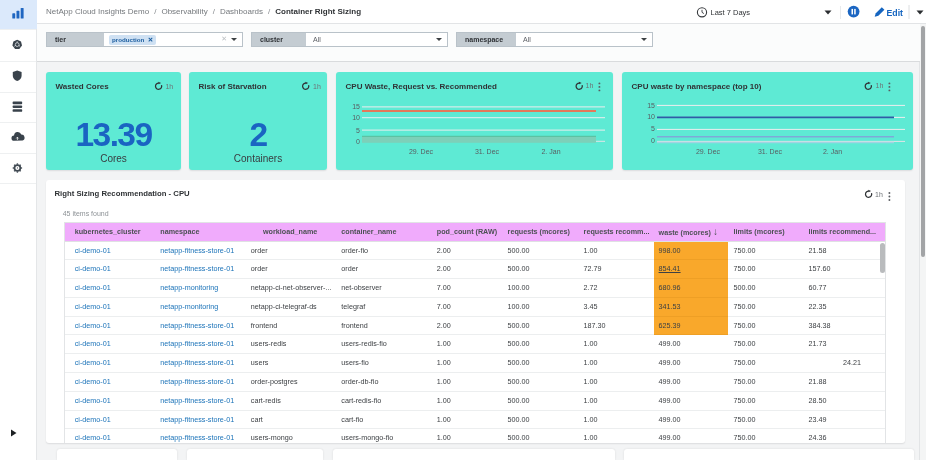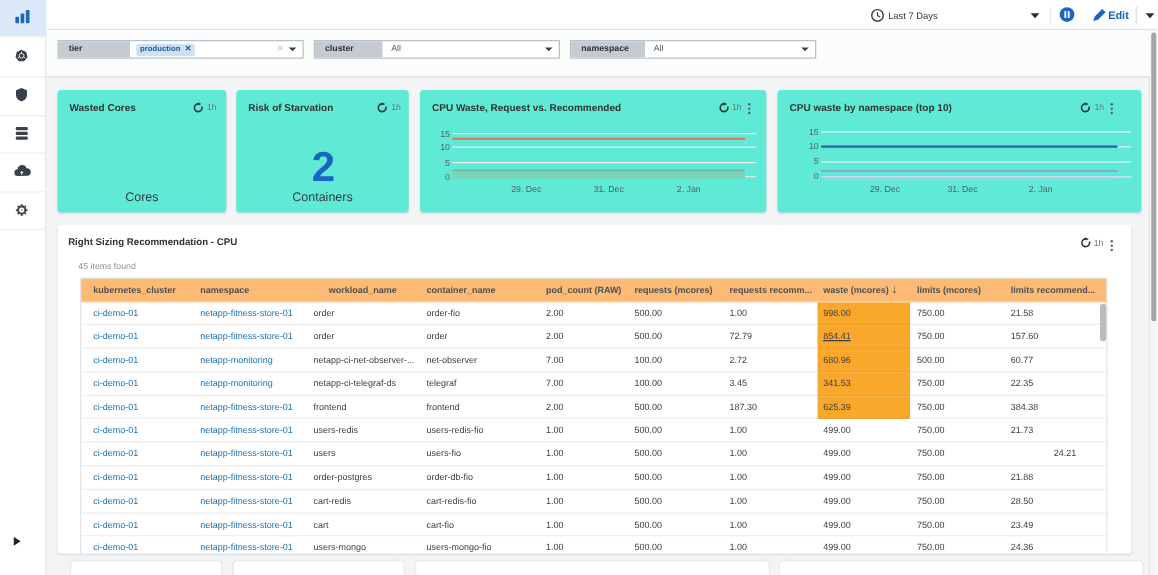--- a/index.html
+++ b/index.html
@@ -28,21 +28,21 @@
   
   .card { position:absolute; background:#5eead4; border-radius:3px; box-shadow:0 1px 1.5px rgba(60,64,67,.13); }
   .ctitle { position:absolute; left:9.6px; top:10px; font-size:8px; font-weight:bold; color:#303336; white-space:nowrap; }
   .chd { position:absolute; top:11px; font-size:7px; color:#6e7276; }
   .bignum { position:absolute; left:0; width:100%; text-align:center; font-size:33.5px; font-weight:bold; color:#1a64c2; top:45.5px; letter-spacing:-1.6px; line-height:1; }
   .biglabel { position:absolute; left:0; width:100%; text-align:center; font-size:10px; color:#393c40; top:80.5px; }
 
   
   #panel { left:46px; top:180px; width:859px; height:262.5px; background:#fff; border-radius:3px; box-shadow:0 1px 1.5px rgba(60,64,67,.13); overflow:hidden; }
   #tbl { position:absolute; left:18px; top:42px; width:822px; border:1px solid #e2e4e6; }
-  #thead { position:relative; height:18.5px; background:#fdba74; border-bottom:1px solid #dfe1e3; font-size:7.2px; font-weight:bold; color:#4c5054; }
+  #thead { position:relative; height:18.5px; background:#f0abfc; border-bottom:1px solid #dfe1e3; font-size:7.2px; font-weight:bold; color:#4c5054; }
   .trow { position:relative; height:18.8px; border-bottom:1px solid #eceeef; font-size:7.2px; }
   .trow span { position:absolute; top:0; line-height:17.8px; white-space:nowrap; }
   .link { color:#1a72b8; }
   .num { color:#3d4044; }
   .waste { background:#f9a82b; box-shadow: inset 0 -1px 0 #ee9f25; }
 
   svg.lay { position:absolute; left:0; top:0; }
 </style>
 </head>
 <body>
@@ -55,20 +55,21 @@
     </g>
     <g id="kebab" fill="#595d61">
       <circle cx="0" cy="-3.5" r="0.95"></circle>
         <circle cx="0" cy="0" r="0.95"></circle>
         <circle cx="0" cy="3.5" r="0.95"></circle>
     </g>
   </defs>
 </svg>
 
 <div id="header" class="abs">
+  <div class="crumb">NetApp Cloud Insights Demo<span class="sep">/</span>Observability<span class="sep">/</span>Dashboards<span class="sep">/</span><b>Container Right Sizing</b></div>
   <svg class="lay" width="889" height="24">
 
     <circle cx="665" cy="12.3" r="4.6" fill="none" stroke="#35383c" stroke-width="1.1"></circle>
     <path d="M665 9.8 V12.3 L666.9 13.6" fill="none" stroke="#35383c" stroke-width="0.9"></path>
     <text x="673.5" y="15" font-size="7.5" fill="#303336" font-family="Liberation Sans">Last 7 Days</text>
     <path d="M787.5 10.5 L794.5 10.5 L791 14.5 Z" fill="#2a2d30"></path>
 
     <line x1="803.5" y1="6" x2="803.5" y2="19" stroke="#e8eaec" stroke-width="1"></line>
     <circle cx="816.6" cy="11.6" r="5.9" fill="#1b66c2"></circle>
     <rect x="814.5" y="8.9" width="1.5" height="5.5" fill="#fff"></rect>
@@ -153,20 +154,21 @@
     <path d="M11 429.5 L16.5 433 L11 436.5 Z" fill="#1e2124"></path>
   </svg>
 </div>
 
 <div class="card" style="left:46px; top:72px; width:135px; height:98px;">
   <div class="ctitle">Wasted Cores</div>
   <svg class="lay" width="135" height="98">
     <use href="#refresh" x="112.6" y="14.2"></use>
   </svg>
   <div class="chd" style="left:119.4px;">1h</div>
+  <div class="bignum">13.39</div>
   <div class="biglabel">Cores</div>
 </div>
 
 <div class="card" style="left:189px; top:72px; width:138px; height:98px;">
   <div class="ctitle">Risk of Starvation</div>
   <svg class="lay" width="138" height="98">
     <use href="#refresh" x="116.7" y="14.2"></use>
   </svg>
   <div class="chd" style="left:124px;">1h</div>
   <div class="bignum">2</div>

